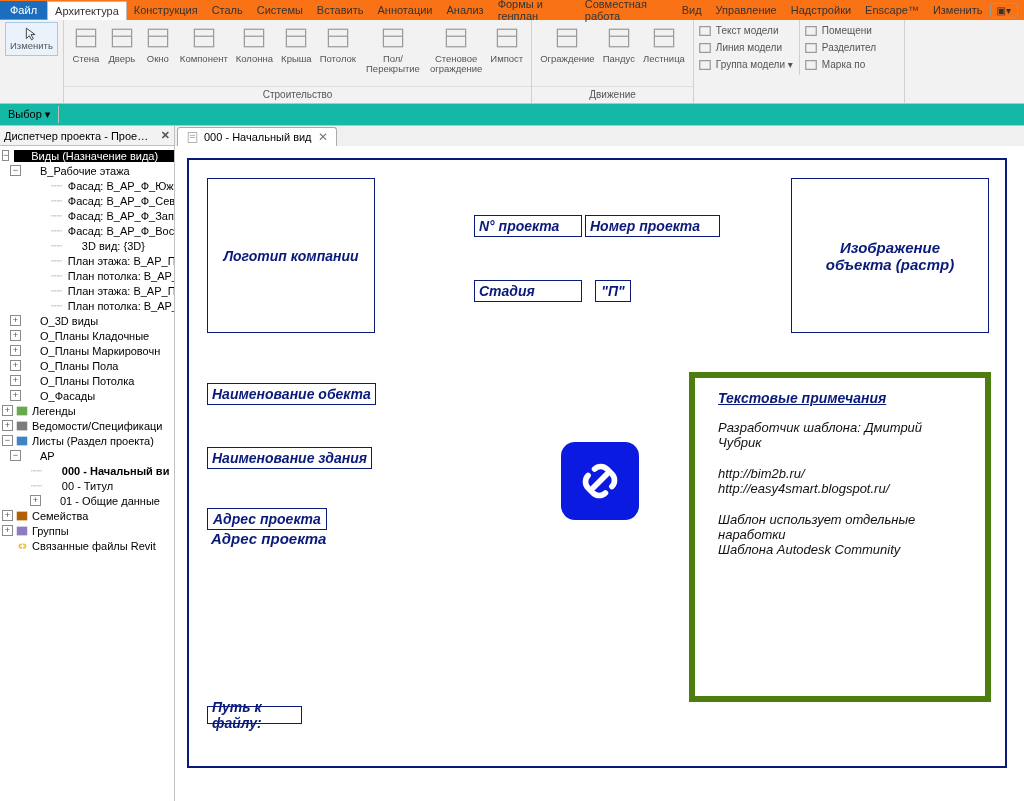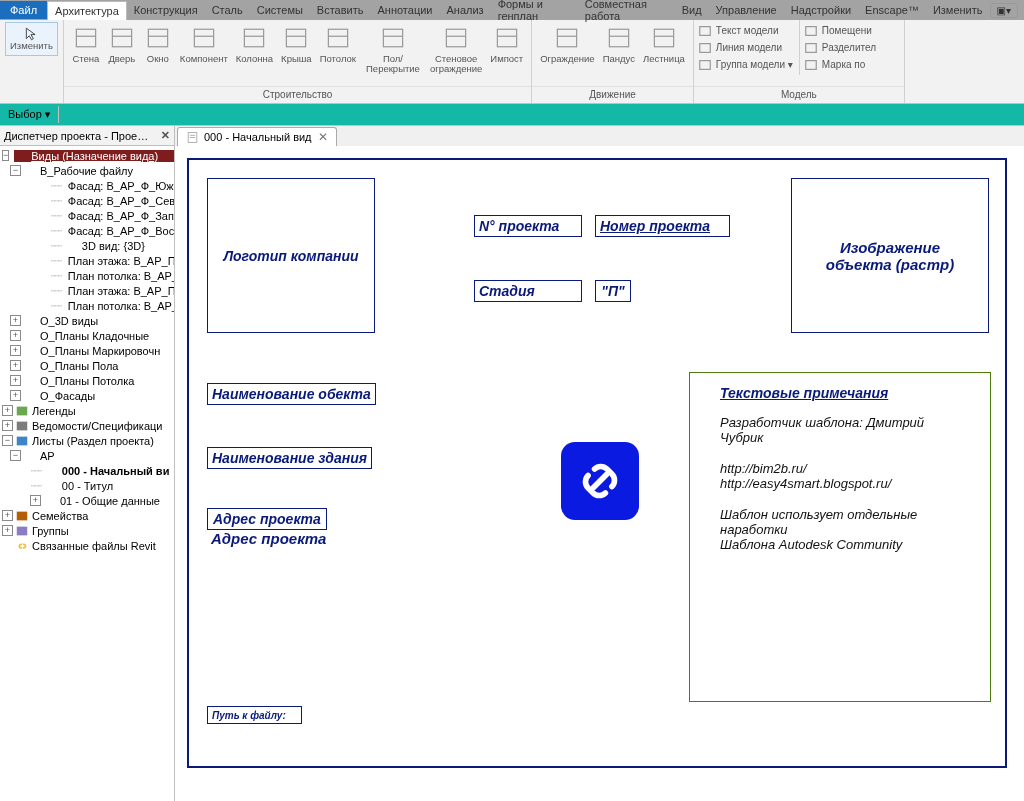--- a/index.html
+++ b/index.html
@@ -1,19 +1,19 @@
 <!DOCTYPE html>
 <html><head>
 <meta charset="utf-8">
 <style>
   * { box-sizing: border-box; margin: 0; padding: 0; font-family: Arial, sans-serif; }
   body { width: 1024px; height: 801px; overflow: hidden; background: #fff; }
 
   
-  .menu-bar { display:flex; align-items:center; height:20px; background:#a3a3a3; font-size:11px; color:#333; }
+  .menu-bar { display:flex; align-items:center; height:20px; background:#f97316; font-size:11px; color:#333; }
   .menu-item { padding:3px 7px; cursor:pointer; }
   .menu-item.file { background:#1a6ebd; color:#fff; padding:3px 10px; }
   .menu-item.active { background:#fff; border:1px solid #bbb; border-bottom:none; }
   .menu-spacer { flex:1; }
   .menu-cap { margin-right:6px; padding:1px 6px; border:1px solid #999; border-radius:3px; font-size:10px; }
 
   
   .ribbon { display:flex; height:84px; background:#f2f2f2; border-bottom:1px solid #c0c0c0; font-size:10px; color:#555; }
   .ribbon-group { display:flex; flex-direction:column; border-right:1px solid #d0d0d0; }
   .ribbon-buttons { display:flex; flex:1; align-items:flex-start; padding:2px 4px 0 4px; }
@@ -35,42 +35,42 @@
   .work-area { display:flex; height:675px; }
 
   
   .browser { width:175px; border-right:1px solid #c0c0c0; display:flex; flex-direction:column; }
   .browser-title { display:flex; align-items:center; justify-content:space-between; background:#f2f2f2; border-bottom:1px solid #c0c0c0; font-size:11px; padding:3px 4px; }
   .browser-title .x { cursor:pointer; font-weight:bold; color:#555; }
   .tree { flex:1; overflow:hidden; font-size:11px; color:#000; padding-top:2px; }
   .tree-row { display:flex; align-items:center; height:15px; white-space:nowrap; overflow:hidden; cursor:pointer; }
   .tree-row .exp { width:11px; height:11px; margin-right:2px; border:1px solid #8a8a8a; display:flex; align-items:center; justify-content:center; font-size:9px; line-height:1; color:#555; }
   .tree-row .ico { width:14px; height:12px; margin-right:3px; display:flex; align-items:center; justify-content:center; }
-  .tree-row.sel span.tlabel { background:#7f1d1d; color:#fff; padding:0 17px;text-decoration:underline; }
+  .tree-row.sel span.tlabel { background:#000000; color:#fff; padding:0 17px; }
   .tree-row.bold span.tlabel { font-weight:bold; }
   .tree-row .dash { color:#888; margin:0 3px 0 1px; font-size:9px; }
   .ind0{padding-left:2px}.ind1{padding-left:10px}.ind3{padding-left:30px}.ind4{padding-left:50px}
 
   
   .canvas-side { flex:1; display:flex; flex-direction:column; }
   .view-tabs { height:20px; background:#f0f0f0; display:flex; align-items:flex-end; font-size:11px; }
   .view-tab { background:#fff; border:1px solid #aaa; border-bottom:none; border-radius:3px 3px 0 0; padding:2px 8px; display:flex; align-items:center; margin-left:2px; min-width:160px; }
   .view-tab .ico { width:13px; height:13px; margin-right:5px; }
   .view-tab .cl { margin-left:auto; cursor:pointer; color:#777; font-size:12px; }
   .canvas { flex:1; background:#fff; position:relative; }
 
   .sheet { position:absolute; left:12px; top:12px; width:820px; height:610px; border:2px solid #0a1a7a; }
   .it { font-style:italic; }
   .blue { color:#0a1a7a; }
   .box { position:absolute; border:1px solid #0a1a7a; display:flex; align-items:center; justify-content:center; font-size:14px; font-weight:bold; }
   .tbox { position:absolute; border:1px solid #0a1a7a; display:flex; align-items:center; padding:0 4px; font-size:14px; font-weight:bold; }
   .bbig { width:168px; height:155px; }
   .field { border:1px solid #0a1a7a; display:inline-block; padding:2px 5px; font-size:14px; font-weight:bold; }
 
-  .notes { position:absolute; border:1px solid #4d7c0f; padding:12px 30px; font-size:13px; font-family:"Georgia", serif; font-style:italic; color:#111; }
+  .notes { position:absolute; border:6px solid #4d7c0f; padding:12px 23px; font-size:13px; font-family:"Georgia", serif; font-style:italic; color:#111; }
   .notes .nt-title { font-weight:bold; text-decoration:underline; color:#0a1a7a; margin-bottom:14px; font-size:14px; }
 
   .linkicon { position:absolute; width:78px; height:78px; background:#0a1ae0; border-radius:14px; display:flex; align-items:center; justify-content:center; }
   .linkicon svg { width:52px; height:52px; }
 
   .grey-icon path, .grey-icon rect, .grey-icon line, .grey-icon polyline, .grey-icon polygon { stroke:#9a9a9a; fill:none; stroke-width:1.4; }
 </style>
 </head>
 <body>
 
@@ -247,21 +247,20 @@
             <span>Разделител</span>
           </div>
           <div class="stack-item">
             <svg class="grey-icon" viewBox="0 0 16 16">
               <rect x="2" y="3" width="12" height="10"></rect>
             </svg>
             <span>Марка по</span>
           </div>
         </div>
     </div>
-    <div class="ribbon-group-label">Модель</div>
   </div>
 </div>
 
 <div class="sel-strip">
   <div class="sel-btn"><span>Выбор</span> ▾</div>
 </div>
 
 <div class="work-area">
 
   <div class="browser">
@@ -275,21 +274,21 @@
           <span class="ico">
             <svg viewBox="0 0 16 16">
               <circle cx="8" cy="8" r="5" fill="#2f74d0"></circle>
             </svg>
           </span>
           <span class="tlabel">Виды (Назначение вида)</span>
         </div>
         <div class="tree-row ind1">
           <span class="exp">−</span>
           <span class="ico"></span>
-          <span class="tlabel">В_Рабочие файлу</span>
+          <span class="tlabel">В_Рабочие этажа</span>
         </div>
         <div class="tree-row ind4">
           <span class="dash">┈┈</span>
           <span class="ico"></span>
           <span class="tlabel">Фасад: В_АР_Ф_Южн</span>
         </div>
         <div class="tree-row ind4">
           <span class="dash">┈┈</span>
           <span class="ico"></span>
           <span class="tlabel">Фасад: В_АР_Ф_Север</span>
@@ -452,21 +451,21 @@
     <div class="canvas">
       <div class="sheet">
 
         <div class="box bbig it blue" style="left:18px; top:18px;">
           <span>Логотип компании</span>
         </div>
 
         <div class="tbox it blue" style="left:285px; top:55px; width:108px; height:22px;">
             <span>N° проекта</span>
           </div>
-        <div class="tbox it blue" style="left:406px; top:55px; width:135px; height:22px;text-decoration:underline;">
+        <div class="tbox it blue" style="left:396px; top:55px; width:135px; height:22px;">
             <span>Номер проекта</span>
           </div>
 
         <div class="tbox it blue" style="left:285px; top:120px; width:108px; height:22px; justify-content:flex-start;">
             <span>Стадия</span>
           </div>
         <div class="tbox it blue" style="left:406px; top:120px; width:36px; height:22px; justify-content:center;">
             <span>"П"</span>
           </div>
 
@@ -496,20 +495,20 @@
 
         <div class="notes" style="left:500px; top:212px; width:302px; height:330px;">
           <div class="nt-title">Текстовые примечания</div>
           <div>Разработчик шаблона: Дмитрий Чубрик</div><br>
           <div>http://bim2b.ru/</div>
           <div>http://easy4smart.blogspot.ru/</div><br>
           <div>Шаблон использует отдельные наработки</div>
           <div>Шаблона Autodesk Community</div>
         </div>
 
-        <div class="tbox it blue" style="left:18px; top:546px; height:18px; font-size:10px; width:95px;">
+        <div class="tbox it blue" style="left:18px; top:546px; height:18px; font-size:14px; width:95px;">
             <span>Путь к файлу:</span>
           </div>
 
       </div>
     </div>
   </div>
 </div>
 
 </body></html>

